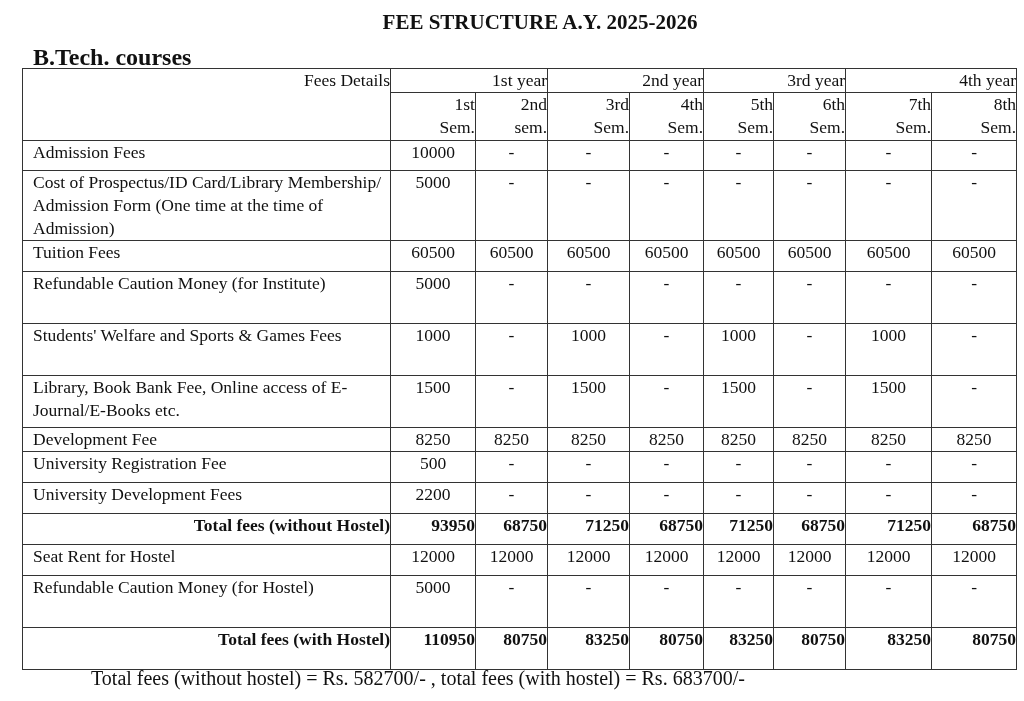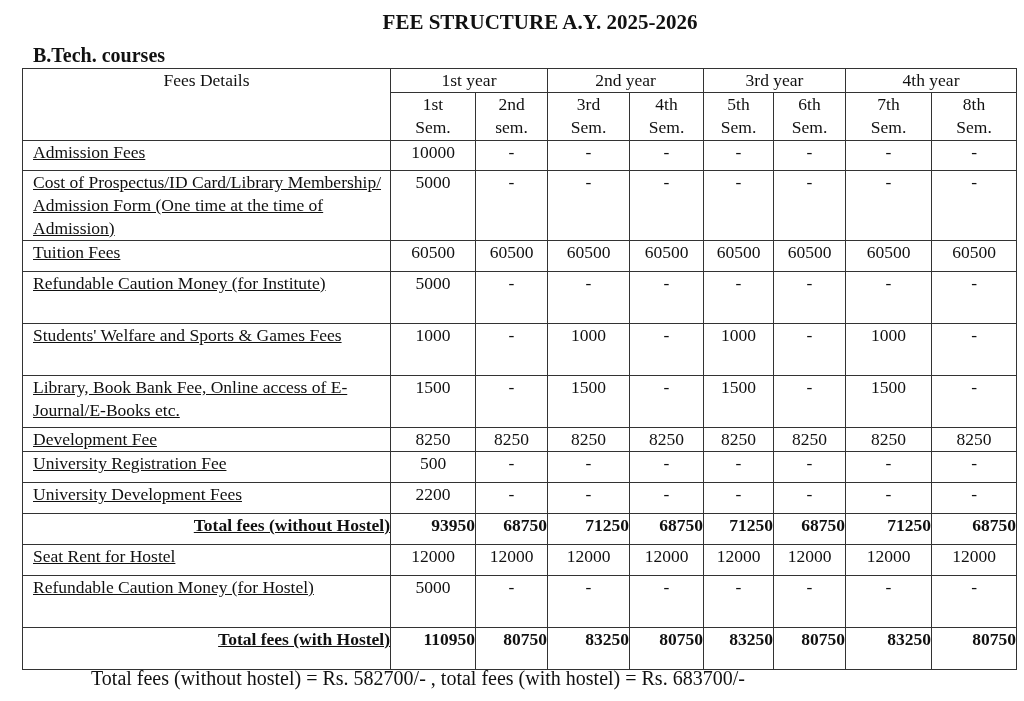--- a/index.html
+++ b/index.html
@@ -1,26 +1,26 @@
 <!DOCTYPE html>
 <html><head>
 <meta charset="utf-8">
 <style>
   html, body { margin:0; padding:0; background:#ffffff; }
   body { width:1024px; height:701px; position:relative; overflow:hidden;
          font-family:"Liberation Serif", "DejaVu Serif", serif; color:#111; }
   .title { position:absolute; top:10px; left:0; width:1024px; text-align:center;
            font-weight:bold; font-size:21px;padding-left:28px; }
-  .subtitle { position:absolute; top:44px; left:33px; font-weight:bold; font-size:20px; }
+  .subtitle { position:absolute; top:44px; left:33px; font-weight:bold; font-size:24px; }
   table.fees { position:absolute; top:68px; left:22px; width:994px;
                border-collapse:collapse; font-size:17.5px; table-layout:fixed; }
   table.fees td, table.fees th { border:1.5px solid #333; padding:0; vertical-align:top;
                font-weight:normal; line-height:23px; }
-  table.fees th { text-align:center; }
-  td.label { text-align:left; padding-left:10px !important;text-decoration:underline; }
+  table.fees th { text-align:right; }
+  td.label { text-align:left; padding-left:10px !important; }
   td.val { text-align:center; }
   tr.bold td { font-weight:bold;text-align:right; }
   .footer { position:absolute; top:667px; left:91px; font-size:20px; }
 </style>
 </head>
 <body>
 
 <div class="title">FEE STRUCTURE A.Y. 2025-2026</div>
 <div class="subtitle">B.Tech. courses</div>
 

